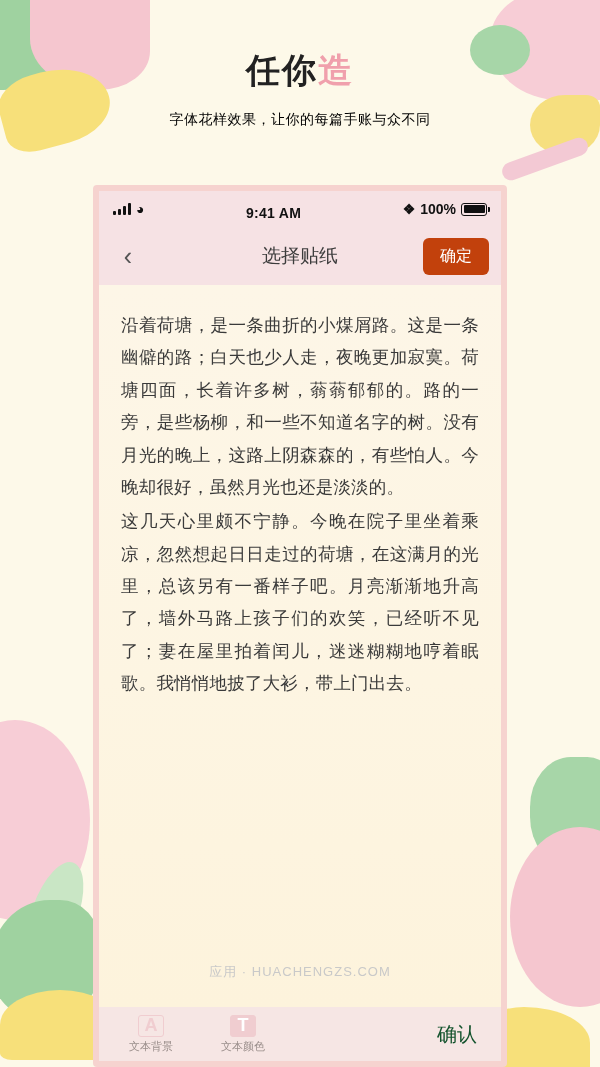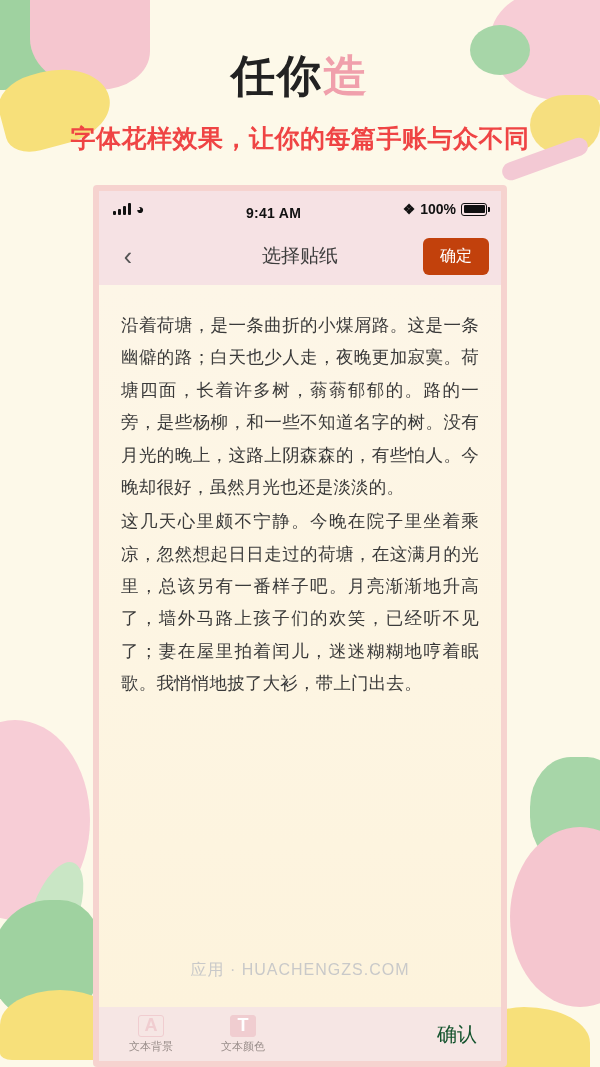--- a/index.html
+++ b/index.html
@@ -80,27 +80,27 @@
     background:#e8f0c8; border-radius:20px;
     transform:rotate(25deg);
   }
 
   
   .headings {
     position:relative; z-index:5;
     text-align:center; padding-top:52px;
   }
   .title {
-    font-size:44px; font-weight:bold; color:#222;
+    font-size:34px; font-weight:bold; color:#222;
     letter-spacing:2px; line-height:1.1;
   }
   .title .accent { color:#f0a0ac; }
   .subtitle {
-    margin-top:22px; font-size:25px; color:#ef4444;
-    font-weight:bold; letter-spacing:0.5px;
+    margin-top:22px; font-size:14px; color:#000000;
+    font-weight:normal; letter-spacing:0.5px;
   }
 
   
   .phone {
     position:absolute; z-index:6;
     left:93px; top:185px;
     width:414px; height:882px;
     background:#fdf4e3;
     border:6px solid #f6d3cf;
     border-radius:4px;
@@ -177,21 +177,21 @@
     color:#3a3a3a;
     text-align:justify;
     margin-bottom:2px;
     letter-spacing:0.2px;
   }
 
   
   .watermark {
     position:absolute; left:0; right:0; bottom:26px;
     text-align:center;
-    font-size:16px; color:#c9c9c9;
+    font-size:13px; color:#c9c9c9;
     letter-spacing:1px;
     pointer-events:none;
   }
 
   
   .toolbar {
     flex:0 0 54px; height:54px;
     background:#f6e6e4;
     display:flex; align-items:center;
     padding:0 6px;

